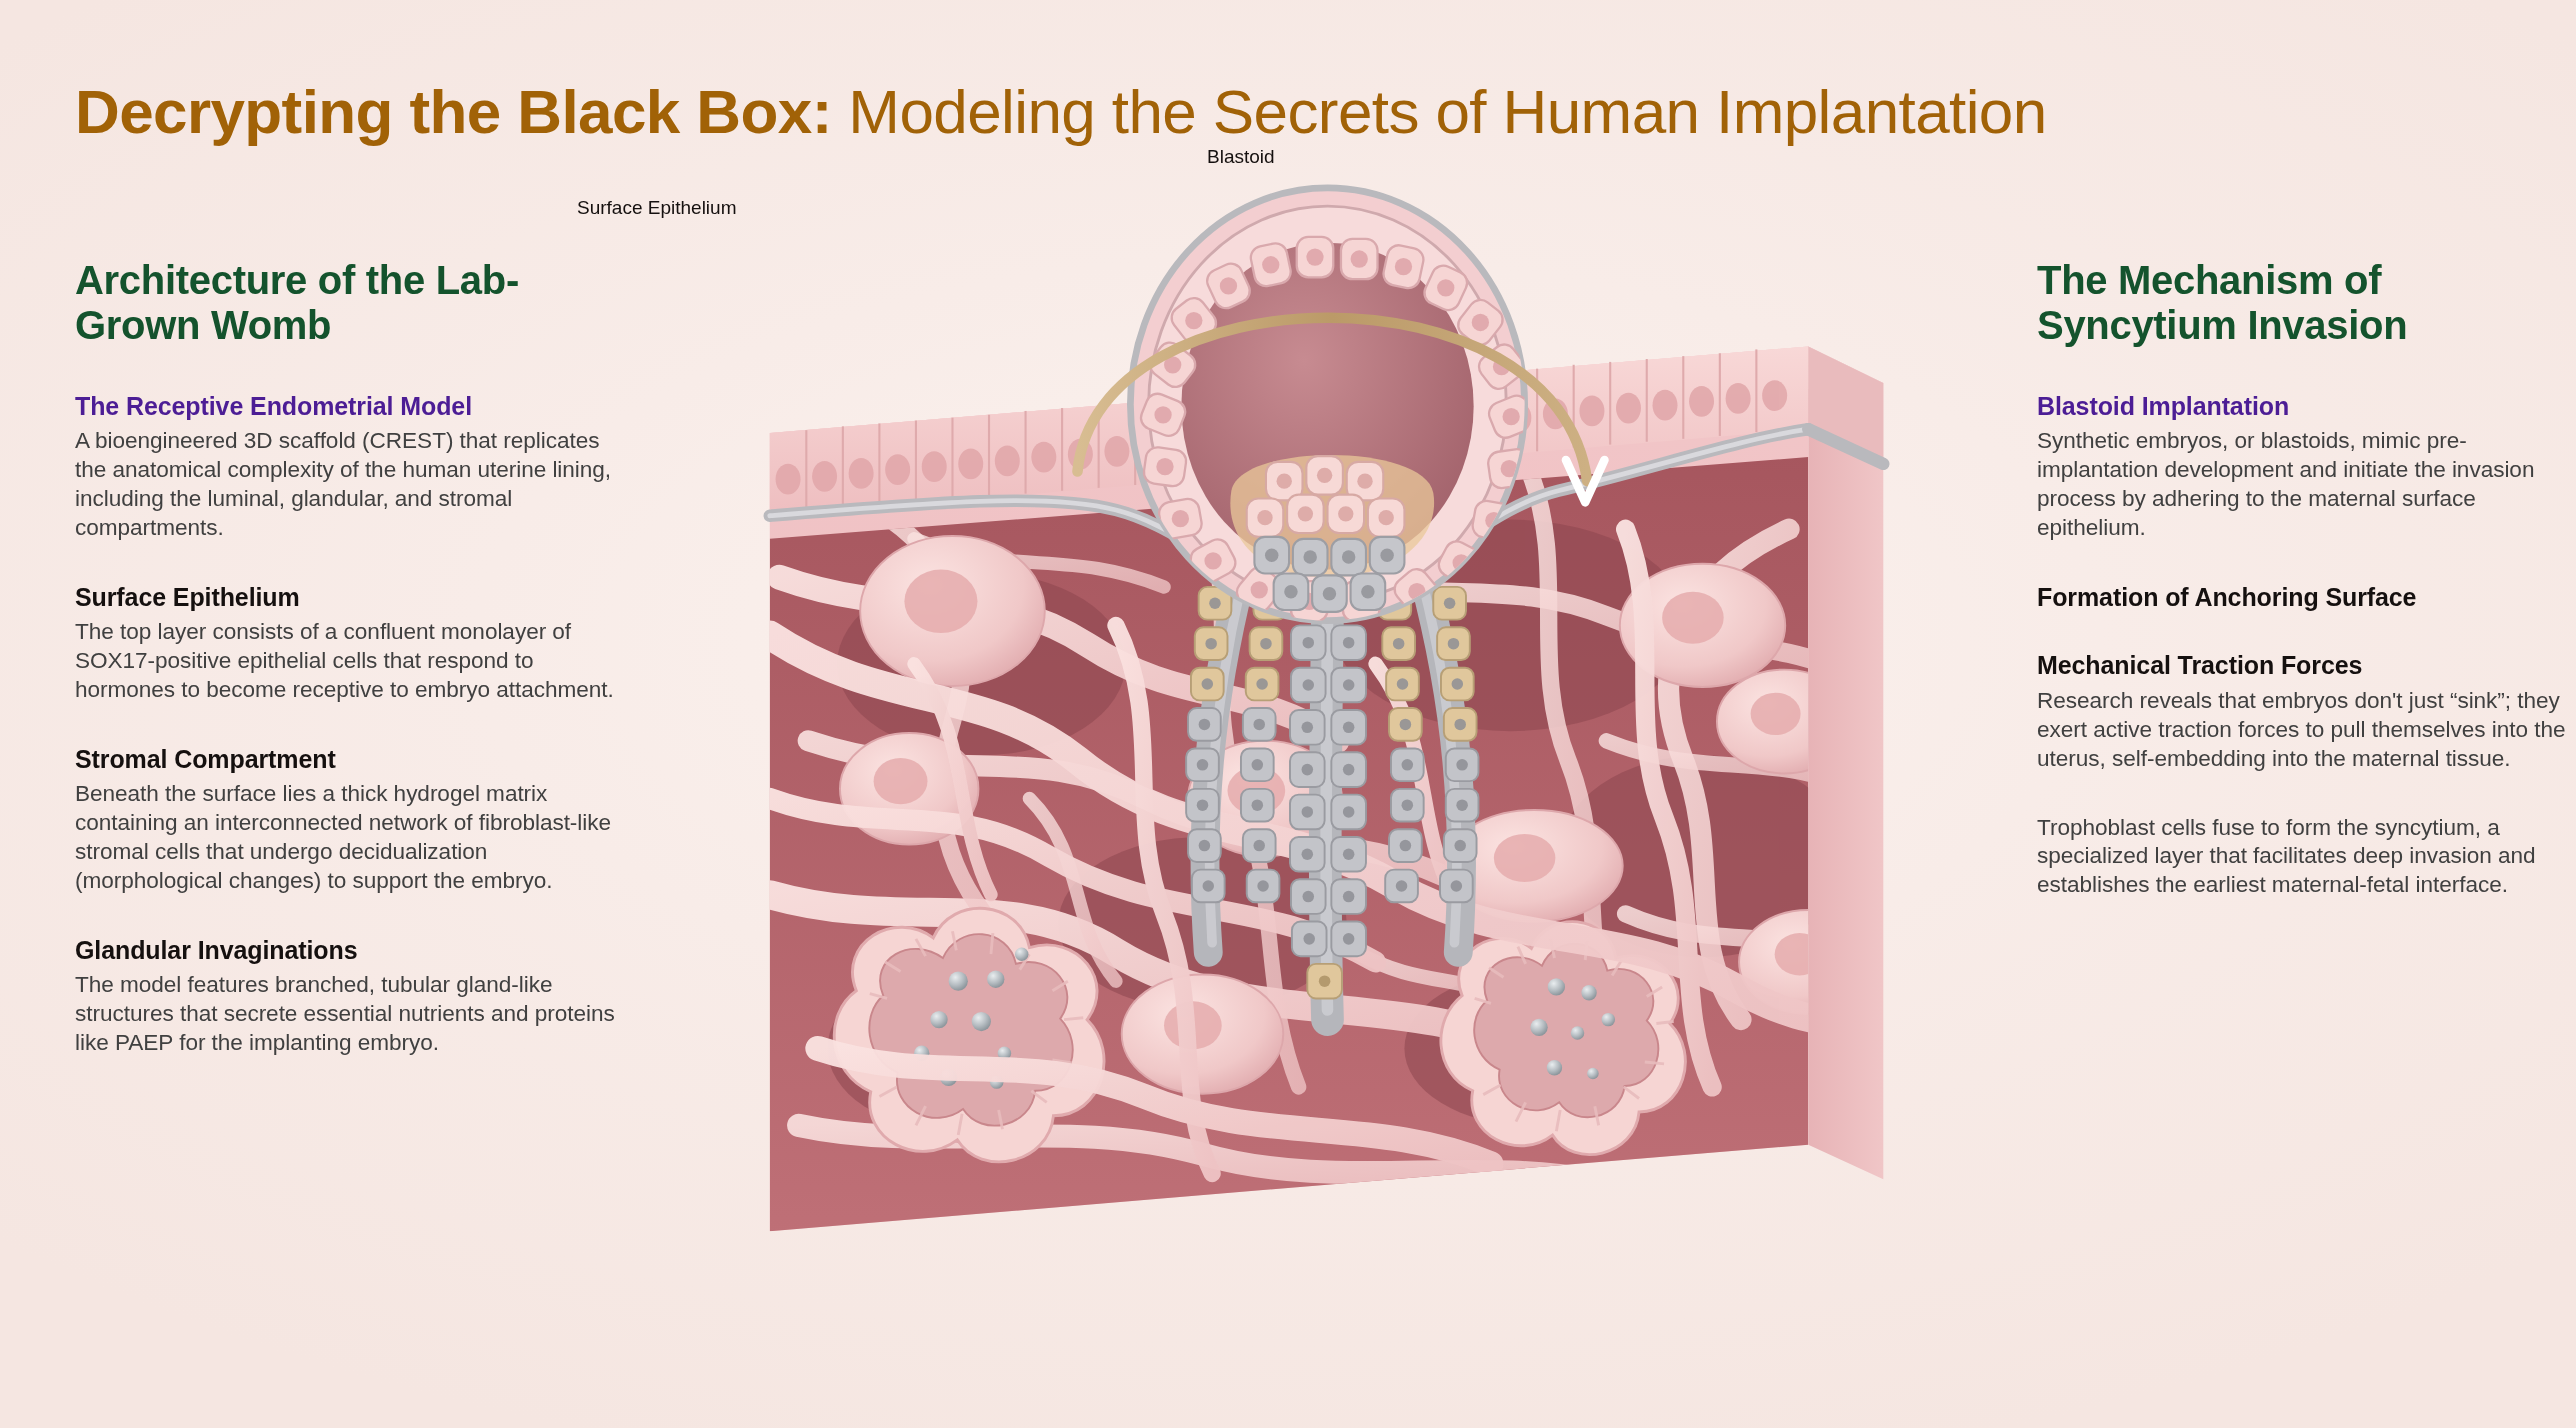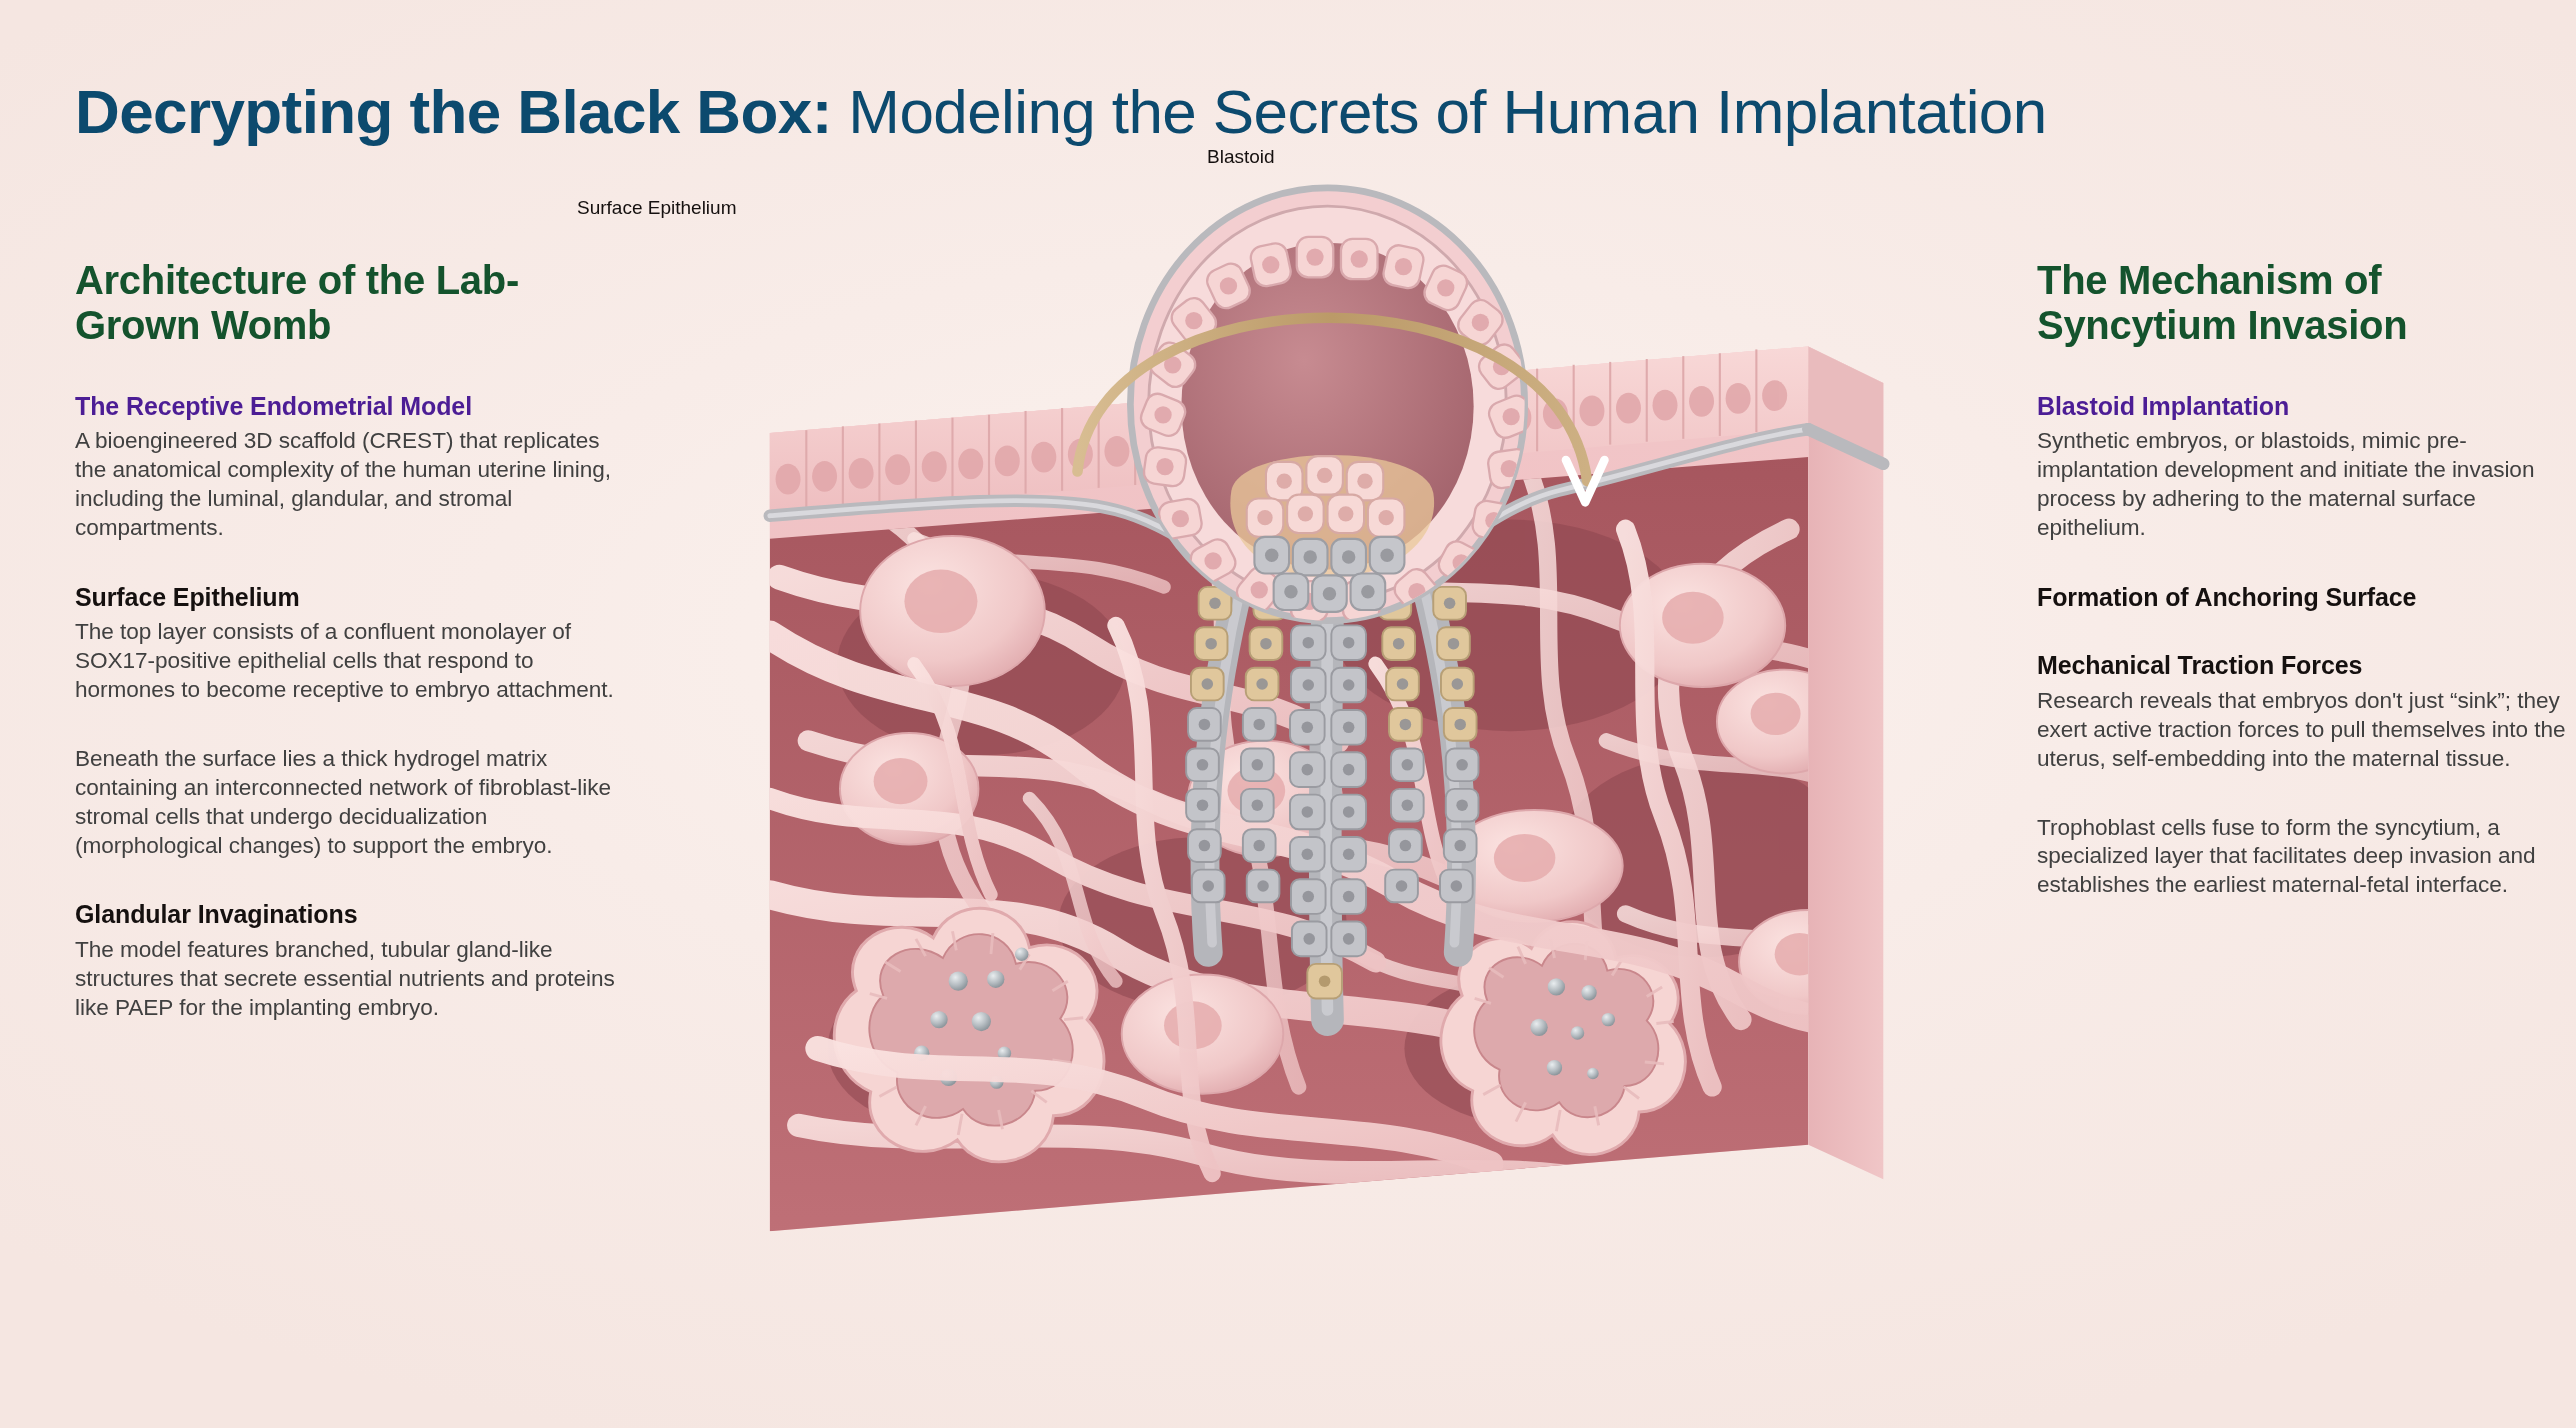--- a/index.html
+++ b/index.html
@@ -15,21 +15,21 @@
     background:
       radial-gradient(ellipse 70% 60% at 50% 45%, #fbf2ee 0%, #f8ece8 45%, #f5e6e1 100%);
     pointer-events:none;
   }
   #page{position:absolute;inset:0;}
 
   
   #title{
     position:absolute;left:75px;top:38px;width:2434px;
     font-size:62px;line-height:1.04;
-    color:#0c4a6e;
+    color:#a16207;
     letter-spacing:-0.6px;
     white-space:nowrap;
   }
   #title .t-strong{font-weight:bold;}
   #title .t-light{font-weight:normal;}
 
   
   .col{position:absolute;top:258px;}
   #col-left{left:75px;width:553px;}
   #col-right{left:2037px;width:539px;}
@@ -81,20 +81,21 @@
       <div class="sec-title muted">The Receptive Endometrial Model</div>
       <p class="sec-body">A bioengineered 3D scaffold (CREST) that replicates the anatomical complexity of the human uterine lining, including the luminal, glandular, and stromal compartments.</p>
     </div>
 
     <div class="section">
       <div class="sec-title">Surface Epithelium</div>
       <p class="sec-body">The top layer consists of a confluent monolayer of SOX17-positive epithelial cells that respond to hormones to become receptive to embryo attachment.</p>
     </div>
 
     <div class="section">
+      <div class="sec-title">Stromal Compartment</div>
       <p class="sec-body">Beneath the surface lies a thick hydrogel matrix containing an interconnected network of fibroblast-like stromal cells that undergo decidualization (morphological changes) to support the embryo.</p>
     </div>
 
     <div class="section">
       <div class="sec-title">Glandular Invaginations</div>
       <p class="sec-body">The model features branched, tubular gland-like structures that secrete essential nutrients and proteins like PAEP for the implanting embryo.</p>
     </div>
   </div>
 
   <div class="col" id="col-right">

